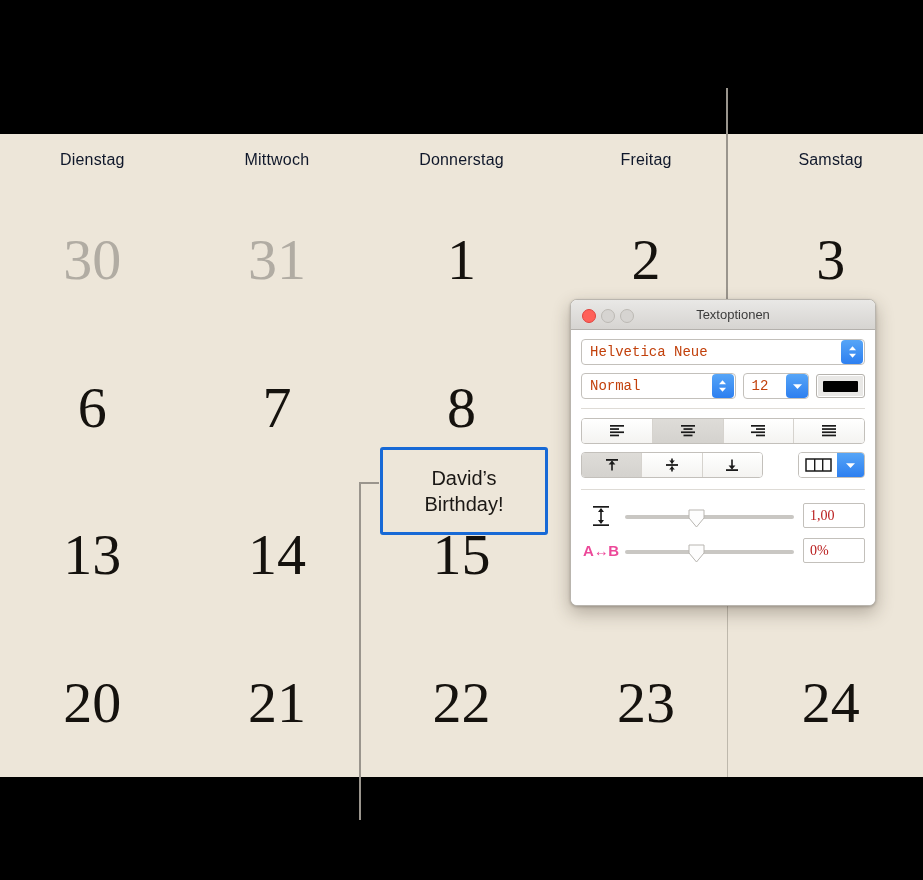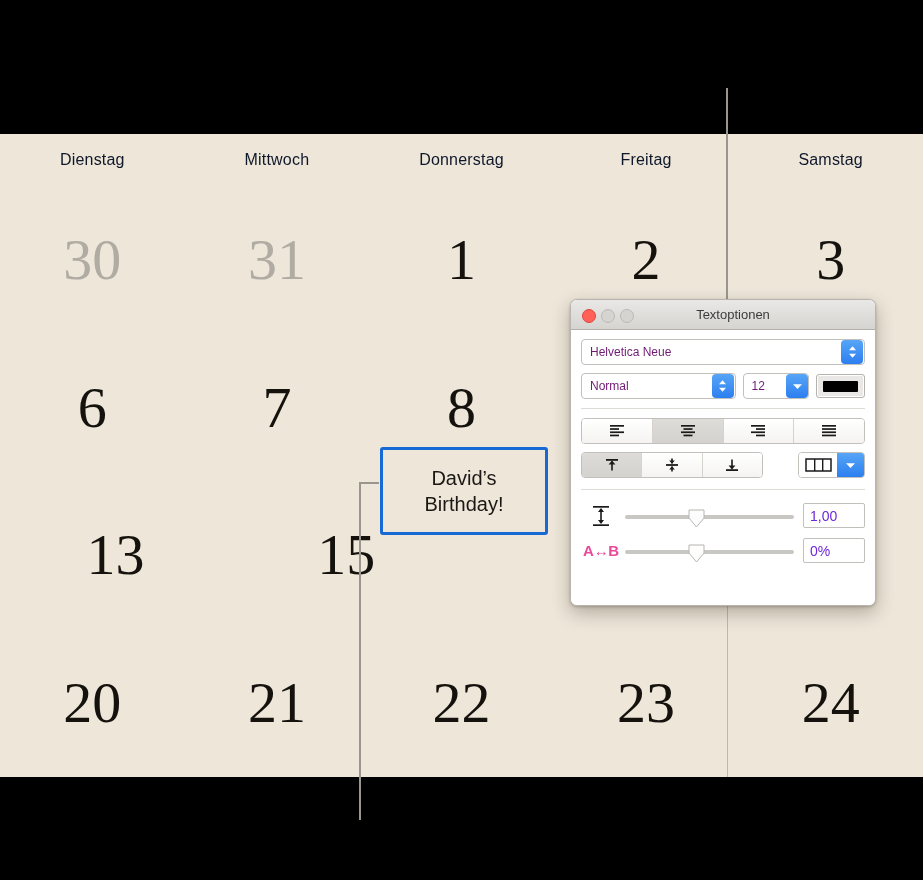--- a/index.html
+++ b/index.html
@@ -102,23 +102,23 @@
   
   .row{display:flex;align-items:center;}
   .gap{gap:7px;}
 
   .combo{
     display:flex;align-items:center;height:26px;border-radius:4px;
     border:1px solid #c3c0bb;background:#fff;box-sizing:border-box;
     overflow:hidden;
   }
   .combo .label{
-    flex:1 1 auto;padding:0 8px;font-size:12px;color:#701a75;
+    flex:1 1 auto;padding:0 8px;font-size:14px;color:#c2410c;
     white-space:nowrap;overflow:hidden;
-    font-family:Liberation Sans, sans-serif;
+    font-family:Liberation Mono, monospace;
   }
   .stepper{
     width:22px;height:24px;margin:0 1px 0 0;border-radius:4px;
     background:linear-gradient(#56a5f7,#2d7ff0);
     display:flex;flex-direction:column;align-items:center;justify-content:center;
     flex:0 0 auto;
   }
   .chev{display:block;line-height:0;}
   .chev svg{display:block;}
 
@@ -177,21 +177,21 @@
   .slider-track-wrap{position:relative;flex:1 1 auto;height:18px;margin:0 9px 0 4px;}
   .slider-track{
     position:absolute;left:0;right:0;top:8px;height:4px;border-radius:2px;background:#c9c7c3;
   }
   .slider-knob{
     position:absolute;top:2px;width:17px;height:19px;margin-left:-8px;
   }
   .numfield{
     width:62px;height:25px;border:1px solid #c3c0bb;border-radius:2px;background:#fff;
     display:flex;align-items:center;padding:0 6px;box-sizing:border-box;flex:0 0 auto;
-    font-size:14px;color:#6d28d9;font-family:Liberation Sans, sans-serif;
+    font-size:14px;color:#b91c1c;font-family:Liberation Serif, serif;
   }
   .iconlabel{
     font-size:15px;color:#ec4899;font-family:"Liberation Sans", sans-serif;font-weight:600;
     letter-spacing:-.3px;
   }
 </style>
 </head>
 <body>
 
 <div class="band" id="top-band"></div>
@@ -253,20 +253,23 @@
           <span class="datenum"></span>
         </div>
       <div class="date-cell">
           <span class="datenum"></span>
         </div>
     </div>
 
     <div class="week-row">
       <div class="date-cell">
           <span class="datenum">13</span>
+        </div>
+      <div class="date-cell">
+          <span class="datenum">14</span>
         </div>
       <div class="date-cell">
           <span class="datenum">15</span>
         </div>
       <div class="date-cell">
           <span class="datenum"></span>
         </div>
       <div class="date-cell">
           <span class="datenum"></span>
         </div>

